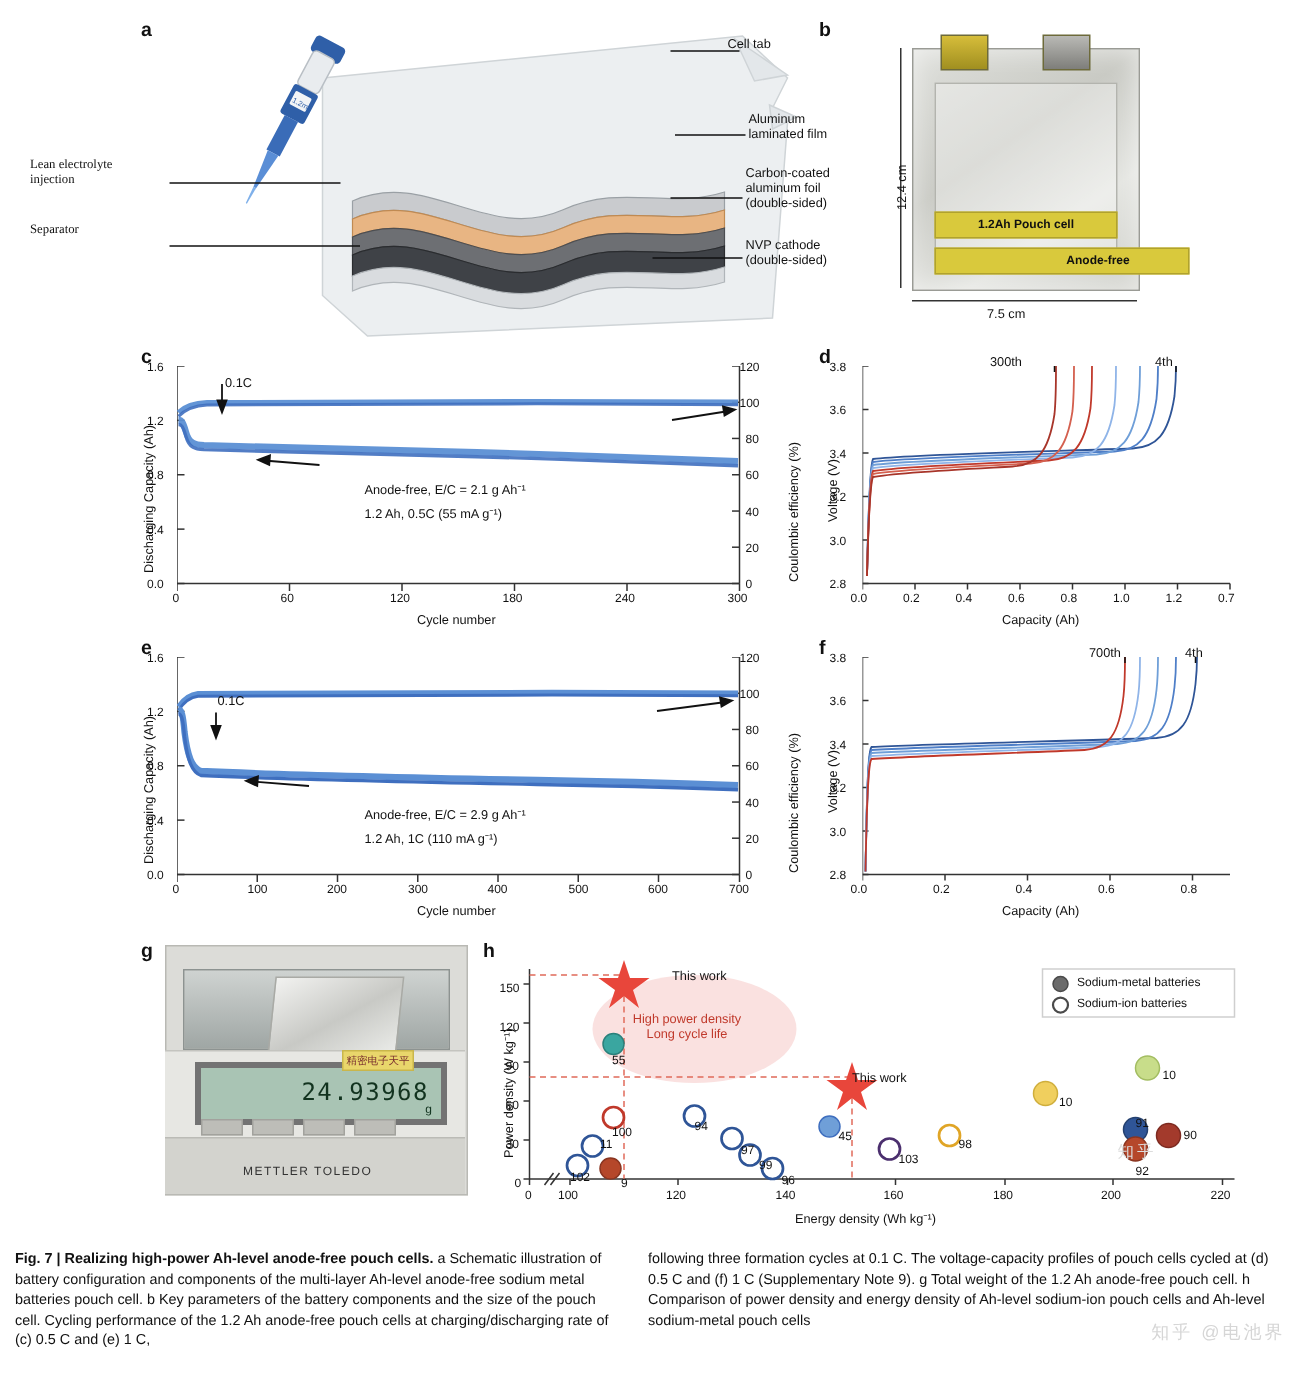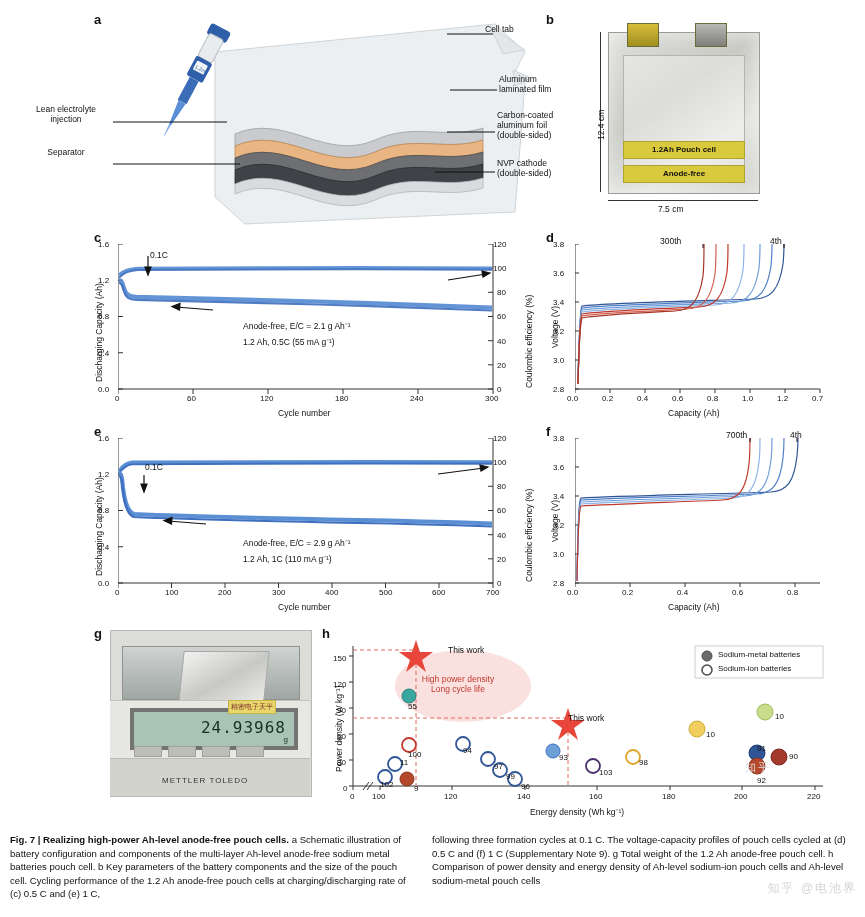--- a/index.html
+++ b/index.html
@@ -7,21 +7,21 @@
     width:865px;height:917px;
     background:#ffffff;
     font-family:"Liberation Sans", sans-serif;
     color:#111;
     position:relative;
     overflow:hidden;
   }
   .fig{position:absolute;left:0;top:0;width:865px;height:917px;}
   .panel-letter{position:absolute;font-weight:bold;font-size:13px;color:#111;}
   .lbl{position:absolute;font-size:8.5px;color:#111;line-height:1.18;}
-  .lbl.right{text-align:center;}
+  .lbl.right{text-align:left;font-family:Liberation Serif, serif;}
 
   
   #panel-b{position:absolute;left:600px;top:18px;width:180px;height:190px;}
   .cellbody{
     position:absolute;left:8px;top:14px;width:150px;height:160px;
     background:linear-gradient(145deg,#dfe0dc,#c9cac4 40%,#e4e5e1 70%,#cfd0ca);
     border:1px solid #9a9b95;
     box-shadow:inset 0 0 18px rgba(255,255,255,.6);
   }
   .tab{position:absolute;top:-10px;width:30px;height:22px;border:1px solid #6d6a3a;}
@@ -113,21 +113,21 @@
 injection</div>
   <div class="lbl right" style="left:20px;top:147px;width:92px;">Separator</div>
 
   <div class="panel-letter" style="left:546px;top:12px;">b</div>
   <div id="panel-b">
     <div class="cellbody">
       <div class="tab t1"></div>
       <div class="tab t2"></div>
       <div class="innerframe"></div>
       <div class="ylwbar" style="top:108px;">1.2Ah Pouch cell</div>
-      <div class="ylwbar" style="top:132px;">Anode-free</div>
+      <div class="ylwbar" style="top:132px;padding-left:48px;">Anode-free</div>
     </div>
     <div class="dimv"></div>
     <div class="dimh"></div>
     <div class="dimlabel rot" style="left:-4px;top:122px;transform-origin:0 0;transform:rotate(-90deg);">12.4 cm</div>
     <div class="dimlabel" style="left:58px;top:186px;">7.5 cm</div>
   </div>
 
   <div class="panel-letter" style="left:94px;top:230px;">c</div>
   <svg width="420" height="180" style="position:absolute;left:118px;top:244px;">
 
@@ -454,21 +454,21 @@
 
   <div class="mlabel" style="left:408px;top:702px;">55</div>
   <div class="mlabel" style="left:408px;top:750px;">100</div>
   <div class="mlabel" style="left:400px;top:758px;">11</div>
   <div class="mlabel" style="left:380px;top:780px;">102</div>
   <div class="mlabel" style="left:414px;top:784px;">9</div>
   <div class="mlabel" style="left:463px;top:746px;">94</div>
   <div class="mlabel" style="left:494px;top:762px;">97</div>
   <div class="mlabel" style="left:506px;top:772px;">99</div>
   <div class="mlabel" style="left:521px;top:782px;">96</div>
-  <div class="mlabel" style="left:559px;top:753px;">93</div>
+  <div class="mlabel" style="left:559px;top:753px;">45</div>
   <div class="mlabel" style="left:599px;top:768px;">103</div>
   <div class="mlabel" style="left:639px;top:758px;">98</div>
   <div class="mlabel" style="left:706px;top:730px;">10</div>
   <div class="mlabel" style="left:775px;top:712px;">10</div>
   <div class="mlabel" style="left:757px;top:744px;">91</div>
   <div class="mlabel" style="left:757px;top:776px;">92</div>
   <div class="mlabel" style="left:789px;top:752px;">90</div>
 
   <div class="ticklabel" style="left:343px;top:784px;">0</div>
   <div class="ticklabel" style="left:337px;top:758px;">30</div>

